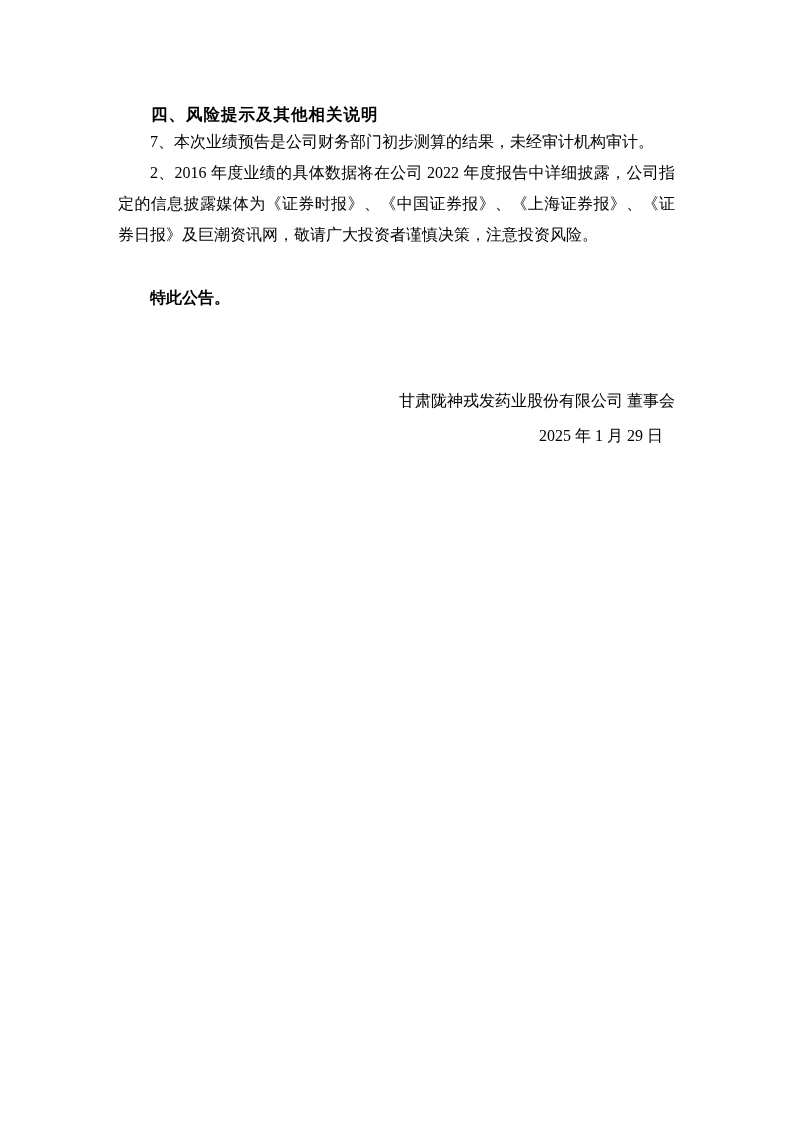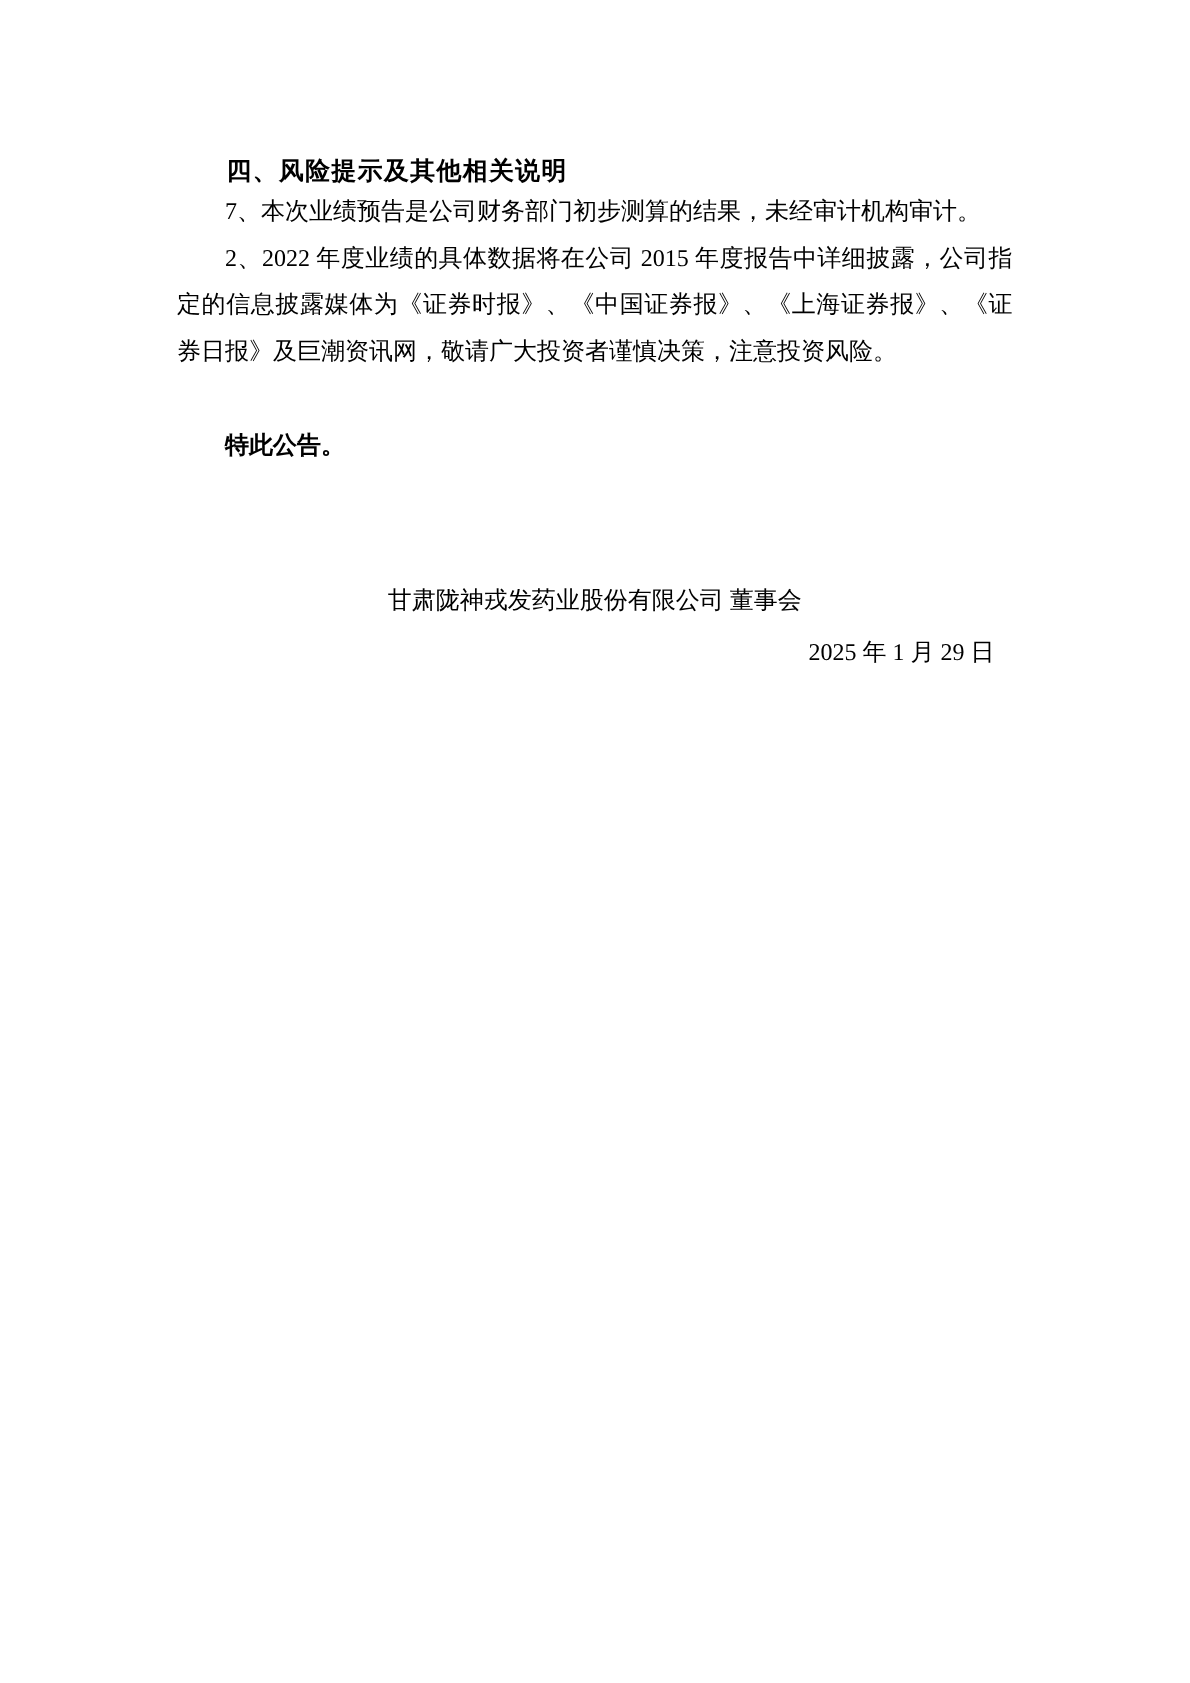--- a/index.html
+++ b/index.html
@@ -16,21 +16,21 @@
     font-size: 16px;
     line-height: 31px;
   }
   .block {
     position: absolute;
     left: 118px;
     right: 118px;
   }
   .section-heading {
     top: 99px;
-    font-family: Liberation Sans, sans-serif;
+    font-family: Liberation Serif, serif;
     font-weight: 700;
     font-size: 16.5px;
     text-indent: 2em;
     letter-spacing: 1px;
   }
   .para-1 {
     top: 126px;
     text-indent: 2em;
     text-align: justify;
   }
@@ -39,36 +39,36 @@
     text-indent: 2em;
     text-align: justify;
   }
   .closing {
     top: 282px;
     text-indent: 2em;
     font-weight: bold;
   }
   .signature-company {
     top: 385px;
-    text-align: center;
+    text-align: right;
   }
   .signature-date {
     top: 420px;
     text-align: right;
     padding-right: 12px;
   }
 </style>
 </head>
 <body>
 
 <div class="page">
   <div class="block section-heading">四、风险提示及其他相关说明</div>
 
   <div class="block para-1">7、本次业绩预告是公司财务部门初步测算的结果，未经审计机构审计。</div>
 
-  <div class="block para-2">2、2022 年度业绩的具体数据将在公司 2015 年度报告中详细披露，公司指定的信息披露媒体为《证券时报》、《中国证券报》、《上海证券报》、《证券日报》及巨潮资讯网，敬请广大投资者谨慎决策，注意投资风险。</div>
+  <div class="block para-2">2、2016 年度业绩的具体数据将在公司 2022 年度报告中详细披露，公司指定的信息披露媒体为《证券时报》、《中国证券报》、《上海证券报》、《证券日报》及巨潮资讯网，敬请广大投资者谨慎决策，注意投资风险。</div>
 
   <div class="block closing">特此公告。</div>
 
   <div class="block signature-company">甘肃陇神戎发药业股份有限公司 董事会</div>
 
   <div class="block signature-date">2025 年 1 月 29 日</div>
 </div>
 
 </body></html>

